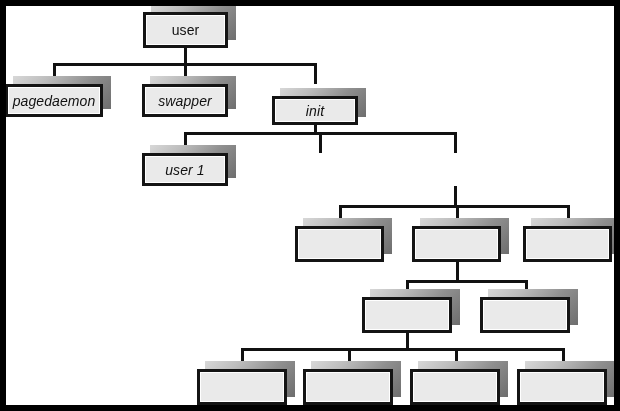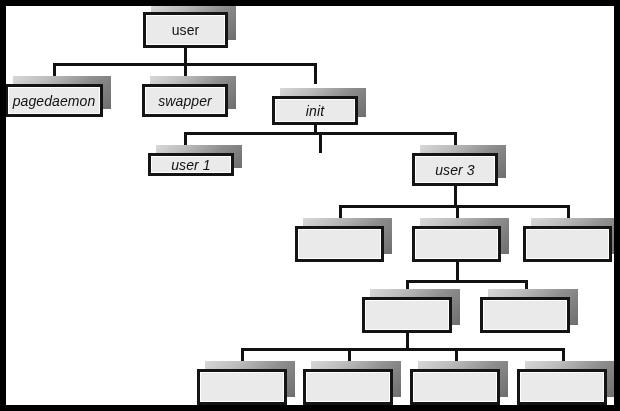--- a/index.html
+++ b/index.html
@@ -156,30 +156,24 @@
         <div class="boxface">
           <span class="label">swapper</span>
         </div>
       </div>
       <div class="node" style="left: 272px; top: 84px; width: 86px; height: 29px; margin-top: 12px;">
         <div class="shadow"></div>
         <div class="boxface">
           <span class="label">init</span>
         </div>
       </div>
-      <div class="node" style="left: 148px; top: 153px; width: 86px; height: 23px;">
+      <div class="node" style="left: 142px; top: 153px; width: 86px; height: 33px;">
         <div class="shadow"></div>
         <div class="boxface">
           <span class="label">user 1</span>
-        </div>
-      </div>
-      <div class="node" style="left: 412px; top: 153px; width: 86px; height: 33px;">
-        <div class="shadow"></div>
-        <div class="boxface">
-          <span class="label">user 3</span>
         </div>
       </div>
       <div class="node blank" style="left: 295px; top: 226px; width: 89px; height: 36px;">
         <div class="shadow"></div>
         <div class="boxface"></div>
       </div>
       <div class="node blank" style="left: 412px; top: 226px; width: 89px; height: 36px;">
         <div class="shadow"></div>
         <div class="boxface"></div>
       </div>

